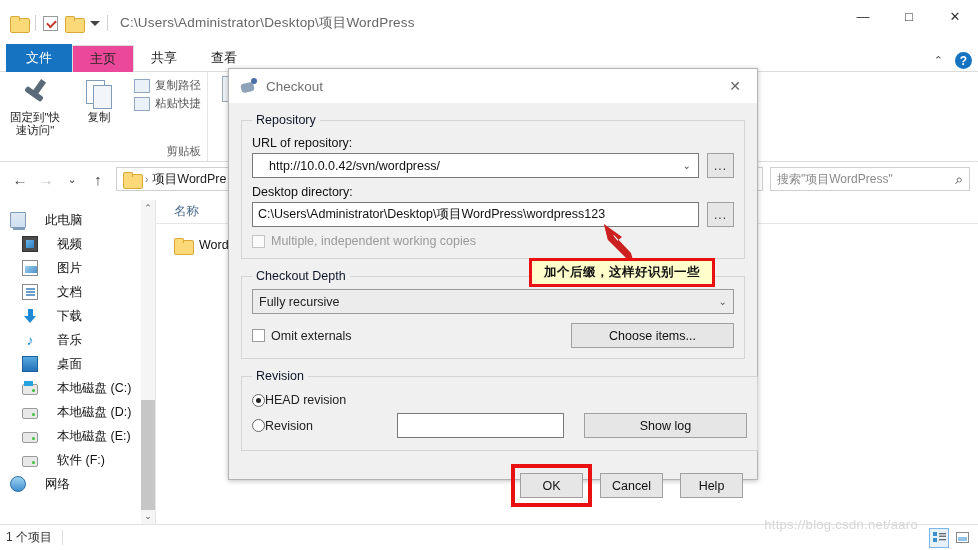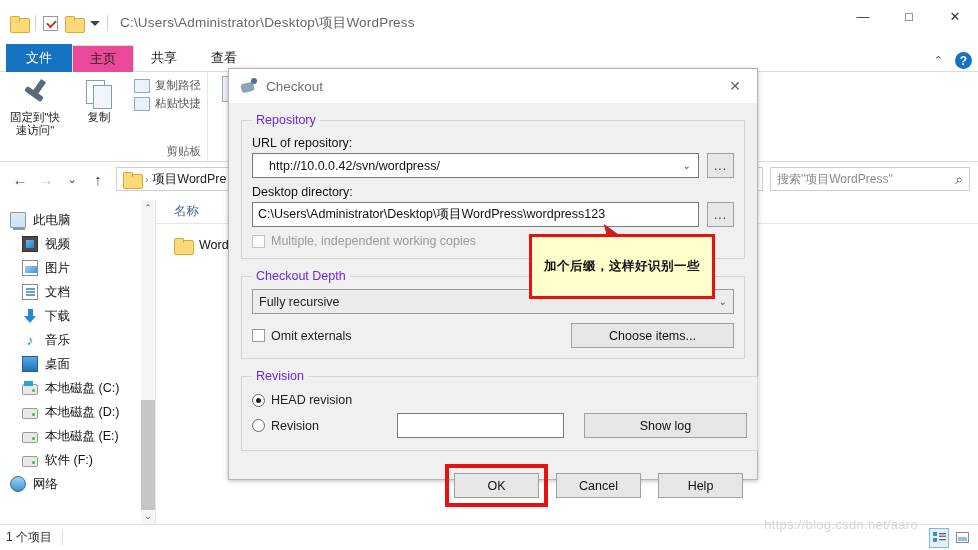--- a/index.html
+++ b/index.html
@@ -59,21 +59,21 @@
 
   .navbar { height:34px; display:flex; align-items:center; gap:2px; padding:0 8px; background:#fff; }
   .navbtn { width:24px;height:24px; display:flex;align-items:center;justify-content:center;color:#444;font-size:15px; }
   .navbtn.dim { color:#c2c2c2; }
   .addressbar { flex:1; height:24px; border:1px solid #cfcfcf; background:#fff; display:flex; align-items:center; gap:4px; padding:0 6px; margin-left:4px; font-size:12.5px; overflow:hidden; white-space:nowrap; }
   .crumb-sep { color:#777; font-size:10px; }
   .searchbox { width:200px; height:24px; border:1px solid #cfcfcf; background:#fff; display:flex; align-items:center; justify-content:space-between; padding:0 6px; margin-left:5px; color:#8a8a8a; font-size:12px; }
 
   .content { position:absolute; top:200px; left:0; right:0; bottom:26px; display:flex; }
   .navpane { width:140px; background:#fff; padding-top:8px; }
-  .navitem { height:24px; display:flex; align-items:center; gap:7px; font-size:12.5px; color:#111; padding-left:22px; }
+  .navitem { height:24px; display:flex; align-items:center; gap:19px; font-size:12.5px; color:#111; padding-left:22px; }
   .navitem.root { padding-left:10px; }
   .navico { width:16px; height:16px; flex:none; position:relative; }
   .ico-pc{background:linear-gradient(#dfe9f3,#cfe0f0);border:1px solid #7f9db9;border-radius:1px;}
   .ico-pc:after{content:"";position:absolute;left:2px;bottom:-3px;width:12px;height:3px;background:#7f9db9;}
   .ico-video{background:#4a4a4a;border:1px solid #333;}
   .ico-video:after{content:"";position:absolute;left:3px;top:3px;right:3px;bottom:3px;background:linear-gradient(135deg,#6bb7e8,#2d7fc1);}
   .ico-pic{background:#fff;border:1px solid #8a8a8a;}
   .ico-pic:after{content:"";position:absolute;left:2px;bottom:2px;width:12px;height:7px;background:linear-gradient(135deg,#9ed0f0,#4a90c8);}
   .ico-doc{background:#fff;border:1px solid #8a8a8a;}
   .ico-doc:after{content:"";position:absolute;left:3px;top:3px;width:9px;height:2px;background:#6a9ec8;box-shadow:0 3px 0 #6a9ec8,0 6px 0 #6a9ec8;}
@@ -111,46 +111,46 @@
   .dlg-title { height:34px; background:#fff; display:flex; align-items:center; padding:0 0 0 11px; }
   .dlg-ico { width:17px; height:17px; position:relative; margin-right:9px; }
   .dlg-ico:before{content:"";position:absolute;left:1px;top:5px;width:13px;height:9px;background:#8fa3b8;border-radius:3px;transform:rotate(-12deg);}
   .dlg-ico:after{content:"";position:absolute;left:10px;top:0px;width:6px;height:6px;background:#5f7territory;}
   .dlg-ico i{position:absolute;left:11px;top:0;width:6px;height:6px;background:#4a6fa5;border-radius:50%;}
   .dlg-title span.t { color:#6f6f6f; font-size:13.5px; }
   .dlg-x { margin-left:auto; width:44px; height:34px; display:flex; align-items:center; justify-content:center; color:#666; font-size:14px; }
   .dlg-body { padding:10px 12px 0; }
 
   fieldset.grp { border:1px solid #d4d4d4; margin:0 0 10px; padding:6px 10px 10px; }
-  fieldset.grp legend { padding:0 4px; font-size:12.5px; color:#6d28d9; }
+  fieldset.grp legend { padding:0 4px; font-size:12.5px; color:#0f172a; }
   .lbl { font-size:12.5px; color:#111; margin:3px 0 3px; }
   .fieldrow { display:flex; align-items:center; gap:8px; }
   .combo { flex:1; height:25px; background:#fff; border:1px solid #7a7a7a; display:flex; align-items:center; padding:0 4px 0 16px; font-size:12.5px; color:#111; }
   .combo .cv { flex:1; }
   .combo .carr { color:#555; font-size:10px; padding-right:3px; }
   .txtin { flex:1; height:25px; background:#fff; border:1px solid #7a7a7a; display:flex; align-items:center; padding:0 5px; font-size:12.5px; color:#111; }
   .dots { width:27px; height:25px; background:#e6e6e6; border:1px solid #a0a0a0; display:flex; align-items:center; justify-content:center; font-size:12px; color:#333; letter-spacing:1px; }
   .cbrow { display:flex; align-items:center; gap:6px; margin-top:7px; font-size:12.5px; }
   .cb { width:13px; height:13px; border:1px solid #9a9a9a; background:#fff; flex:none; }
   .cb.disabled { border-color:#c4c4c4; background:#fbfbfb; }
   .dim { color:#9a9a9a; }
   .selbox { width:100%; height:25px; background:#ececec; border:1px solid #9a9a9a; display:flex; align-items:center; padding:0 6px; font-size:12.5px; }
   .selbox .carr { margin-left:auto; color:#555; font-size:10px; }
   .btn { background:#e6e6e6; border:1px solid #a0a0a0; height:25px; display:flex; align-items:center; justify-content:center; font-size:12.5px; color:#111; }
-  .radiorow { display:flex; align-items:center; gap:6px; font-size:12.5px; margin:4px 0 2px; }
+  .radiorow { display:flex; align-items:center; font-size:12.5px; margin:4px 0 2px; }
   .radio { width:13px; height:13px; border:1px solid #6a6a6a; border-radius:50%; background:#fff; position:relative; flex:none; }
   .radio.on:after { content:""; position:absolute; left:3px; top:3px; width:5px; height:5px; border-radius:50%; background:#222; }
   .revrow { display:flex; align-items:center; gap:10px; margin-top:6px; }
   .dlg-footer { display:flex; justify-content:flex-end; gap:17px; padding:12px 14px 0; }
-  .fbtn { width:85px; height:25px; }
+  .fbtn { width:63px; height:25px; }
   .ok-wrap { position:relative; }
   .ok-hl { position:absolute; left:-9px; top:-9px; right:-9px; bottom:-9px; border:4px solid #e81010; }
 
   
-  .callout { position:absolute; left:529px; top:234px; width:186px; background:#ffffcc; border:3px solid #e81010; padding:21px 6px; font-size:12.5px; font-weight:bold; color:#111; text-align:center; letter-spacing:.5px; }
+  .callout { position:absolute; left:529px; top:258px; width:186px; background:#ffffcc; border:3px solid #e81010; padding:3px 6px; font-size:12.5px; font-weight:bold; color:#111; text-align:center; letter-spacing:.5px; }
   .arrow-svg { position:absolute; left:570px; top:218px; }
 </style>
 </head>
 <body>
 
 <div id="explorer">
 
   <div class="titlebar">
     <div class="qat">
       <div class="folder-ico"></div>

